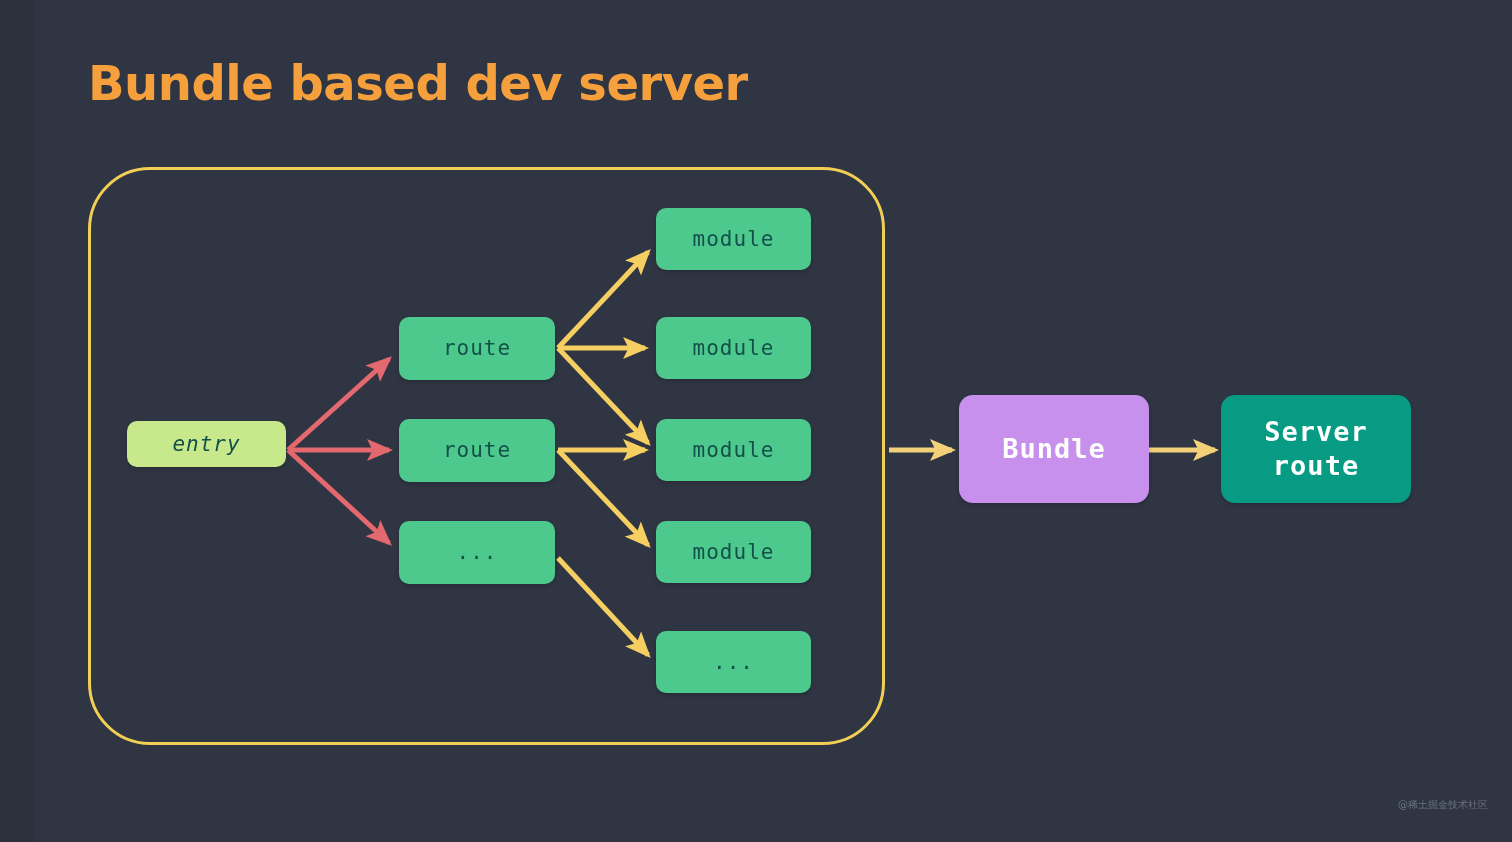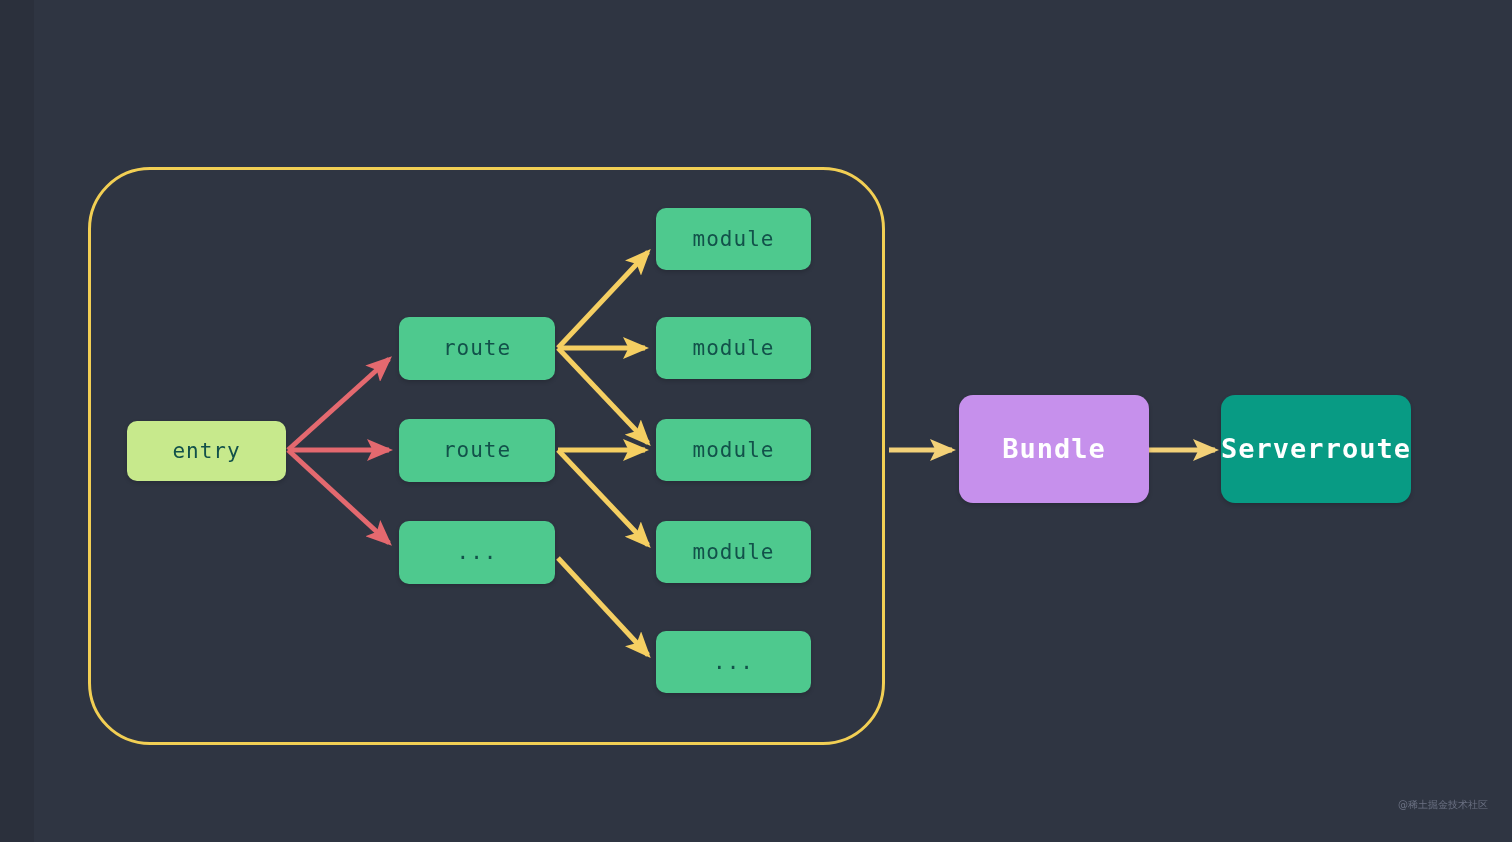--- a/index.html
+++ b/index.html
@@ -91,20 +91,21 @@
     white-space: nowrap;
   }
 </style>
 </head>
 <body>
 
 <div id="slide">
 
   <div id="left-strip"></div>
 
+  <div id="title">Bundle based dev server</div>
 
   <div id="group-frame"></div>
 
   <svg id="svg-arrows" viewBox="0 0 1512 842">
     <defs>
       <marker id="head-red" markerWidth="5.2" markerHeight="4.4" refX="4.4" refY="2.2" orient="auto">
         <path d="M0,0 L5.2,2.2 L0,4.4 L1.1,2.2 z" fill="#e4696f"></path>
       </marker>
       <marker id="head-yellow" markerWidth="5.2" markerHeight="4.4" refX="4.4" refY="2.2" orient="auto">
         <path d="M0,0 L5.2,2.2 L0,4.4 L1.1,2.2 z" fill="#f5cf62"></path>
@@ -147,21 +148,21 @@
 
     <g stroke="#f3d178" stroke-width="5" fill="none">
       <line x1="889" y1="450" x2="952" y2="450" marker-end="url(#head-pipe)"></line>
     </g>
 
     <g stroke="#f3d178" stroke-width="5" fill="none">
       <line x1="1149" y1="450" x2="1215" y2="450" marker-end="url(#head-pipe)"></line>
     </g>
   </svg>
 
-  <div class="node entry" style="left:127px; top:421px; width:159px; height:60px;">
+  <div class="node entry" style="left:127px; top:421px; width:159px; height:46px;font-style:italic;">
     <span>entry</span>
   </div>
 
   <div class="node green" style="left:399px; top:317px; width:156px; height:63px;">
     <span>route</span>
   </div>
 
   <div class="node green" style="left:399px; top:419px; width:156px; height:63px;">
     <span>route</span>
   </div>
@@ -187,20 +188,20 @@
   </div>
 
   <div class="node green" style="left:656px; top:631px; width:155px; height:62px;">
     <span>...</span>
   </div>
 
   <div class="node bundle" style="left:959px; top:395px; width:190px; height:108px;">
     <span>Bundle</span>
   </div>
 
-  <div class="node server" style="left:1221px; top:395px; width:190px; height:108px; ">
+  <div class="node server" style="left:1221px; top:395px; width:190px; height:108px; flex-direction:column;">
     <span>Server</span>
     <span>route</span>
   </div>
 
   <div id="watermark">@稀土掘金技术社区</div>
 
 </div>
 
 </body></html>

